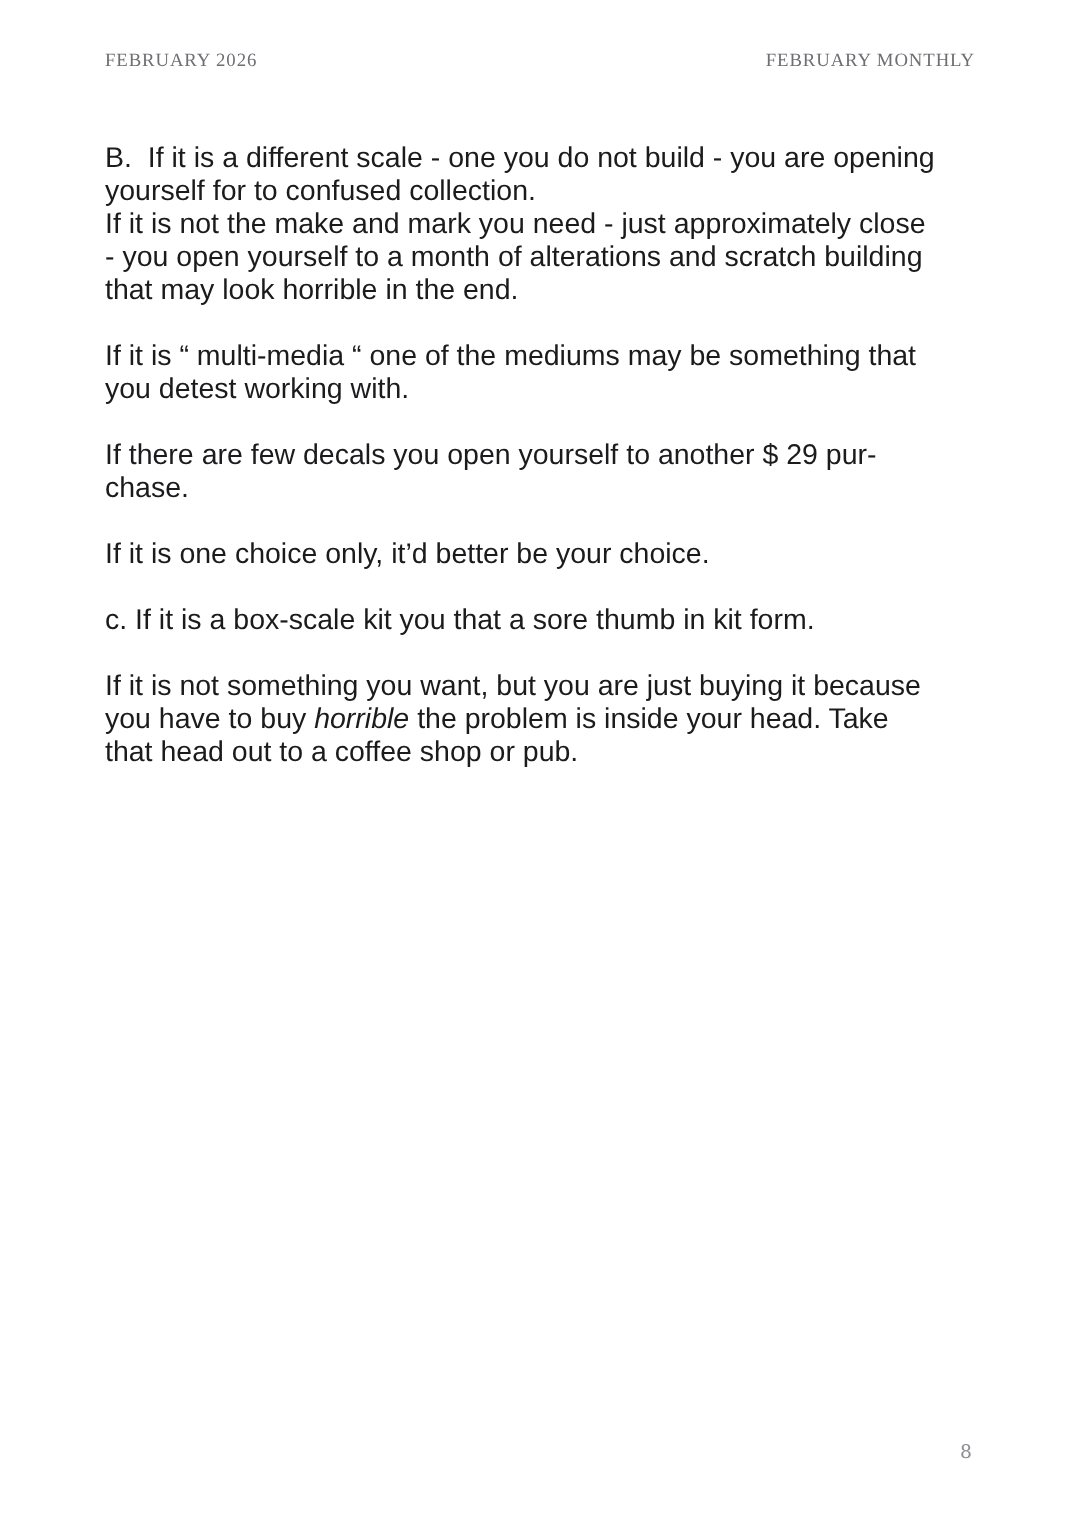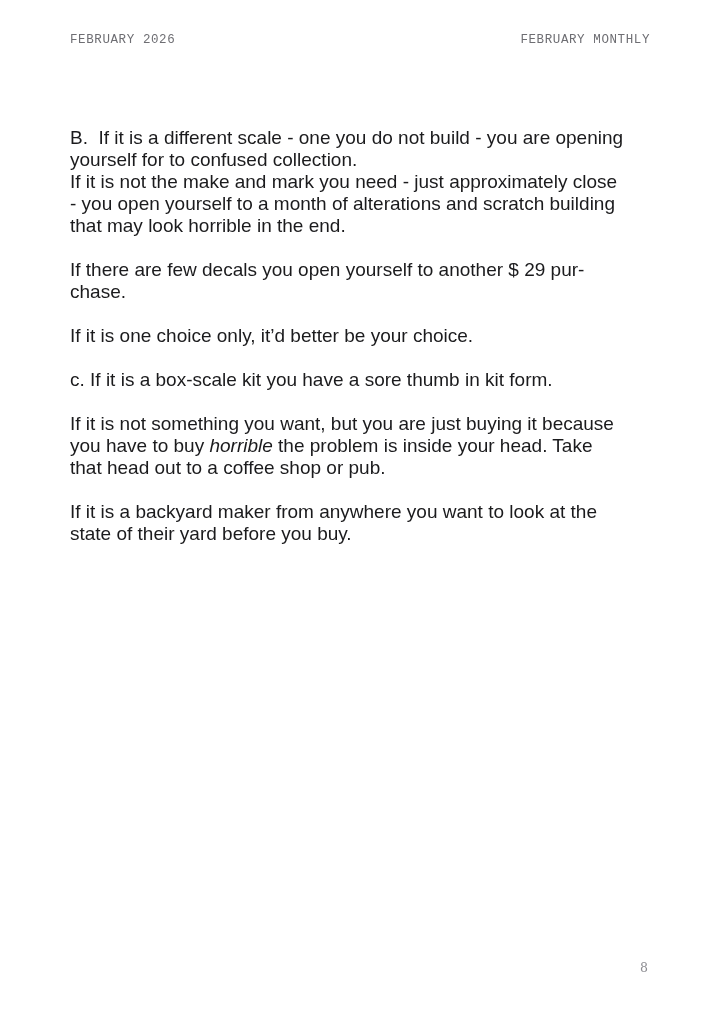--- a/index.html
+++ b/index.html
@@ -12,35 +12,34 @@
     font-family: "Liberation Sans", "DejaVu Sans", sans-serif;
   }
   .masthead {
     position: absolute;
     top: 33px;
     left: 70px;
     right: 73px;
     display: flex;
     justify-content: space-between;
     align-items: baseline;
-    font-family: Liberation Mono, monospace;
+    font-family: Liberation Serif, serif;
     font-size: 12.5px;
     line-height: 14px;
     color: #6e6e73;
     letter-spacing: 0.6px;
   }
   .article {
     position: absolute;
     top: 95px;
     left: 70px;
     width: 610px;
     font-size: 19px;
     line-height: 22px;
     color: #1b1b1d;
-    margin-top: 32px;
   }
   .article p {
     margin: 0 0 22px 0;
     white-space: pre; 
   }
   .article em { font-style: italic; }
   .pagenum {
     position: absolute;
     top: 960px;
     right: 75px;
@@ -58,26 +57,26 @@
     <span>FEBRUARY 2026</span>
     <span>FEBRUARY MONTHLY</span>
   </div>
 
   <div class="article">
     <p>B.  If it is a different scale - one you do not build - you are opening
 yourself for to confused collection.
 If it is not the make and mark you need - just approximately close
 - you open yourself to a month of alterations and scratch building
 that may look horrible in the end.</p>
+    <p>If it is “ multi-media “ one of the mediums may be something that
+you detest working with.</p>
     <p>If there are few decals you open yourself to another $ 29 pur-
 chase.</p>
     <p>If it is one choice only, it’d better be your choice.</p>
-    <p>c. If it is a box-scale kit you have a sore thumb in kit form.</p>
+    <p>c. If it is a box-scale kit you that a sore thumb in kit form.</p>
     <p><span>If it is not something you want, but you are just buying it because
 you have to buy </span><em>horrible</em><span> the problem is inside your head. Take
 that head out to a coffee shop or pub.</span></p>
-    <p>If it is a backyard maker from anywhere you want to look at the
-state of their yard before you buy.</p>
   </div>
 
   <div class="pagenum">8</div>
 
 </div>
 
 </body></html>

